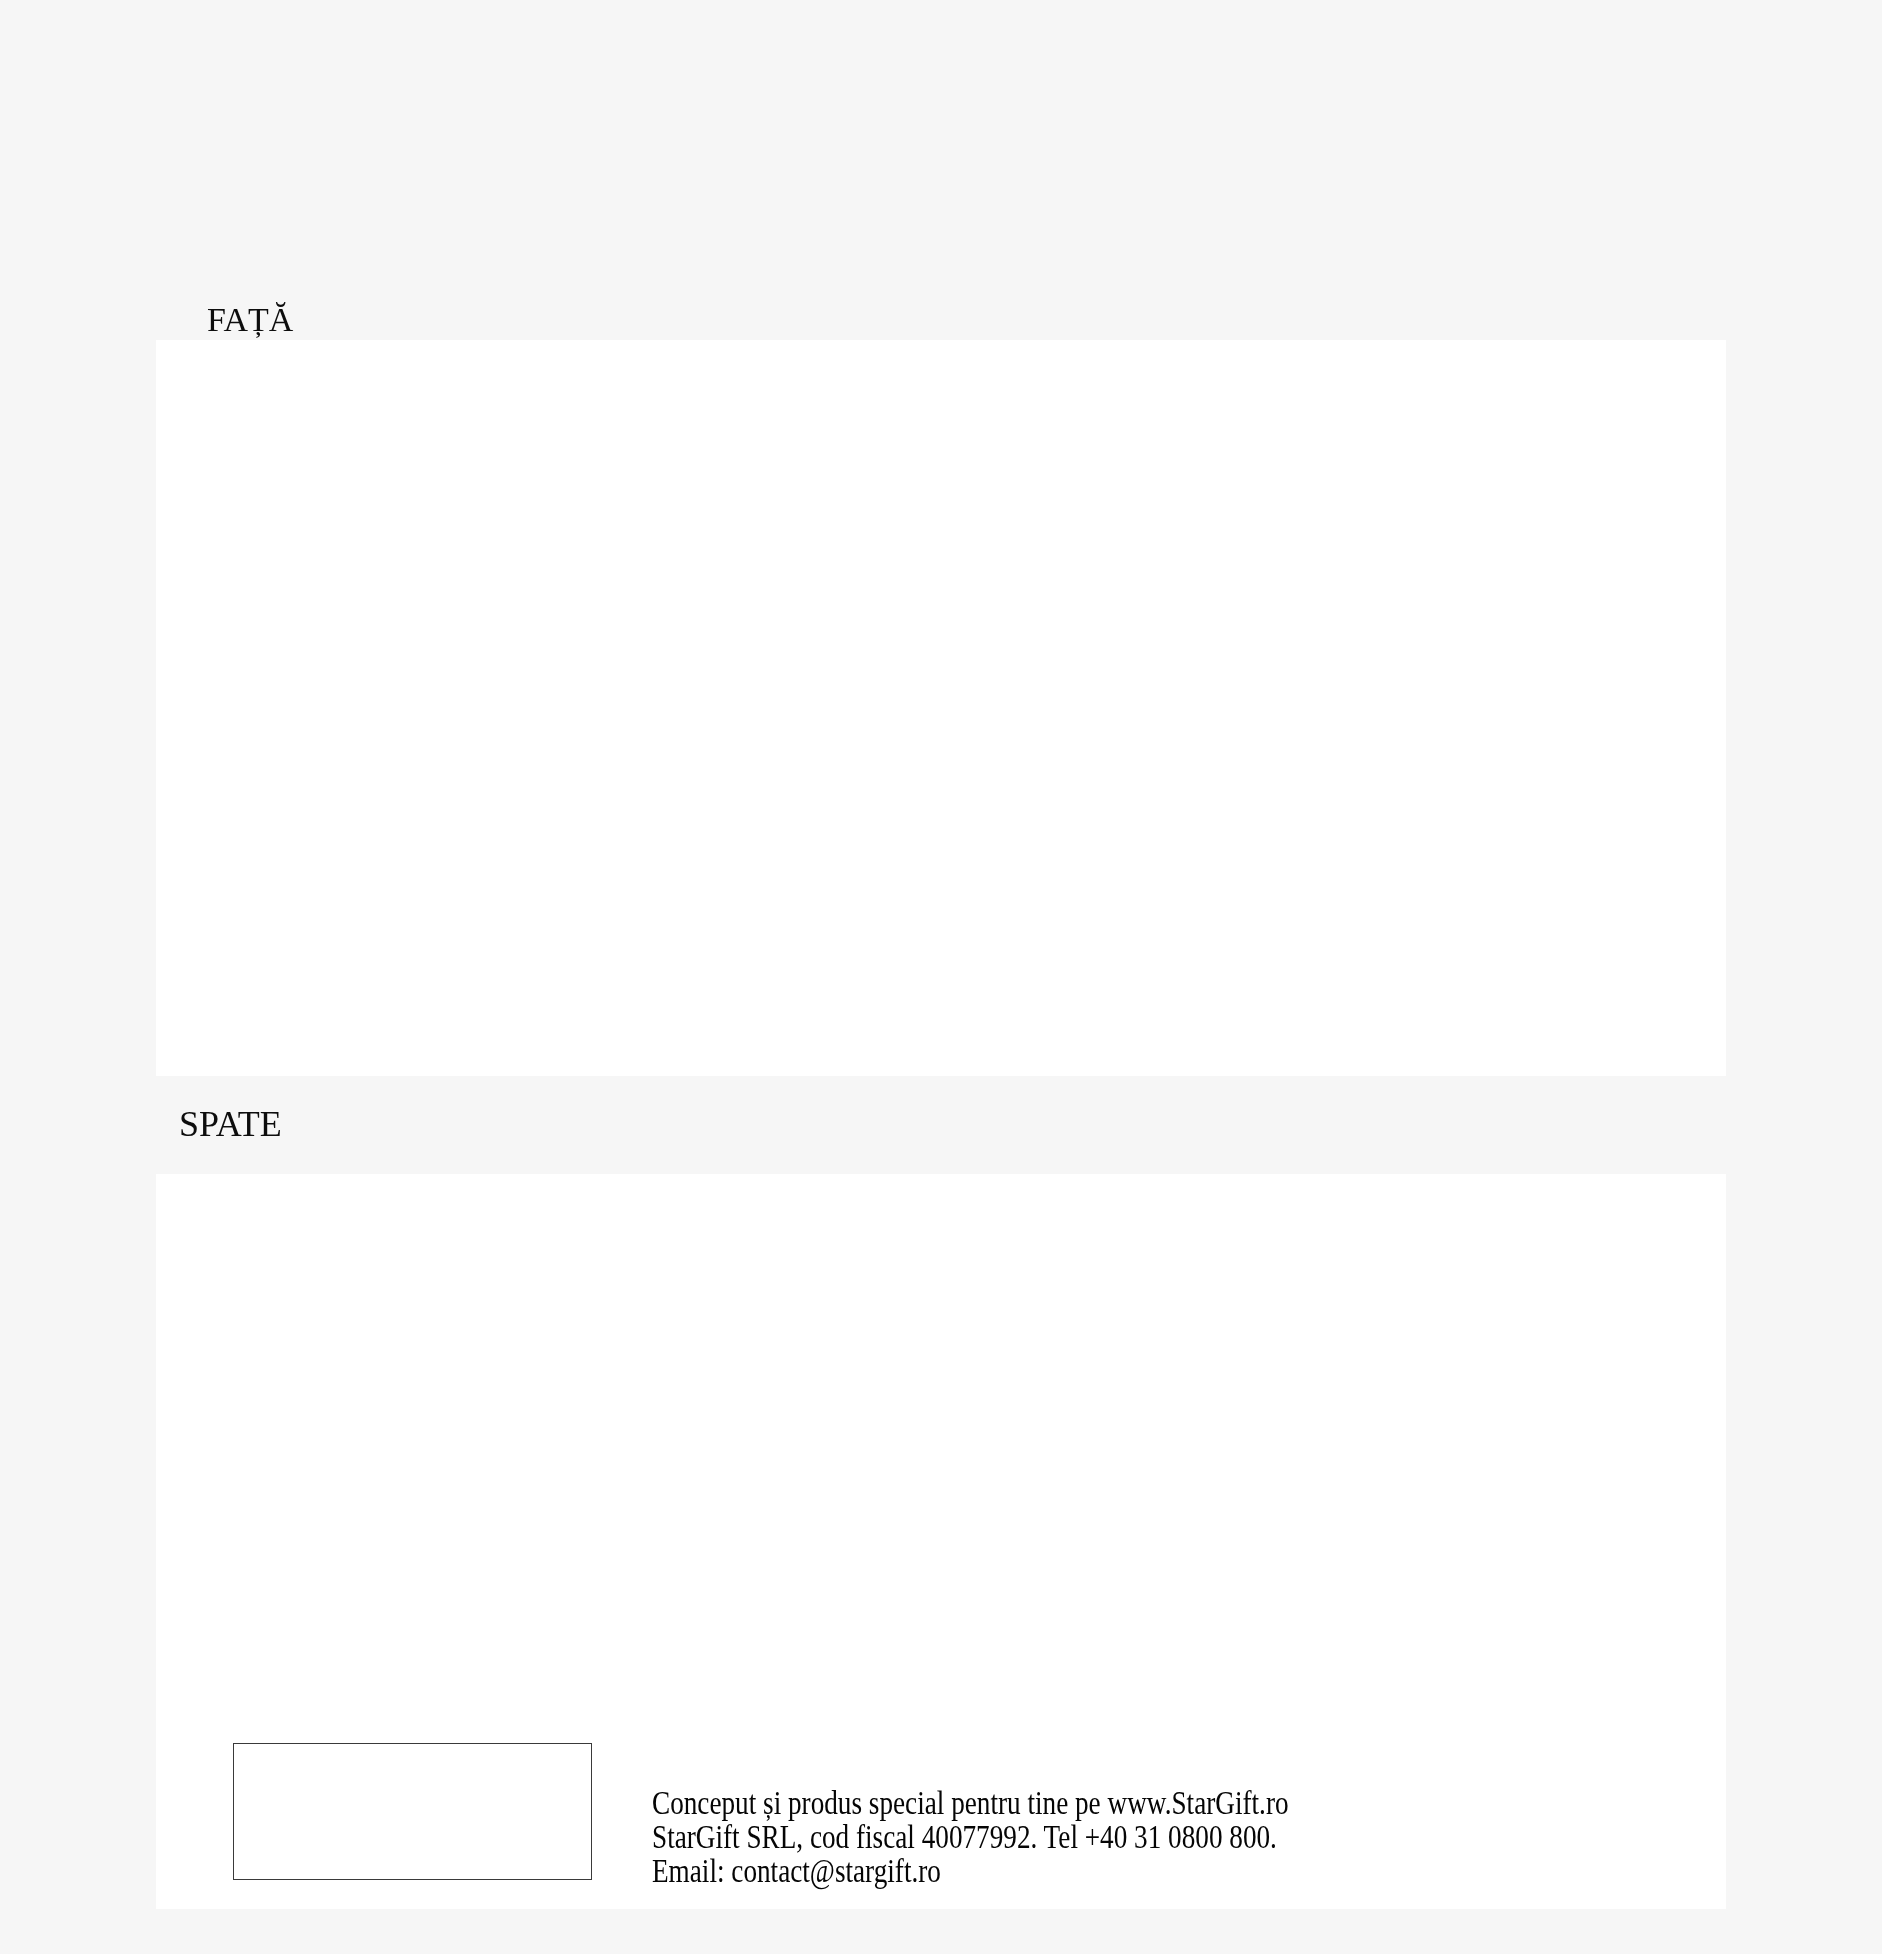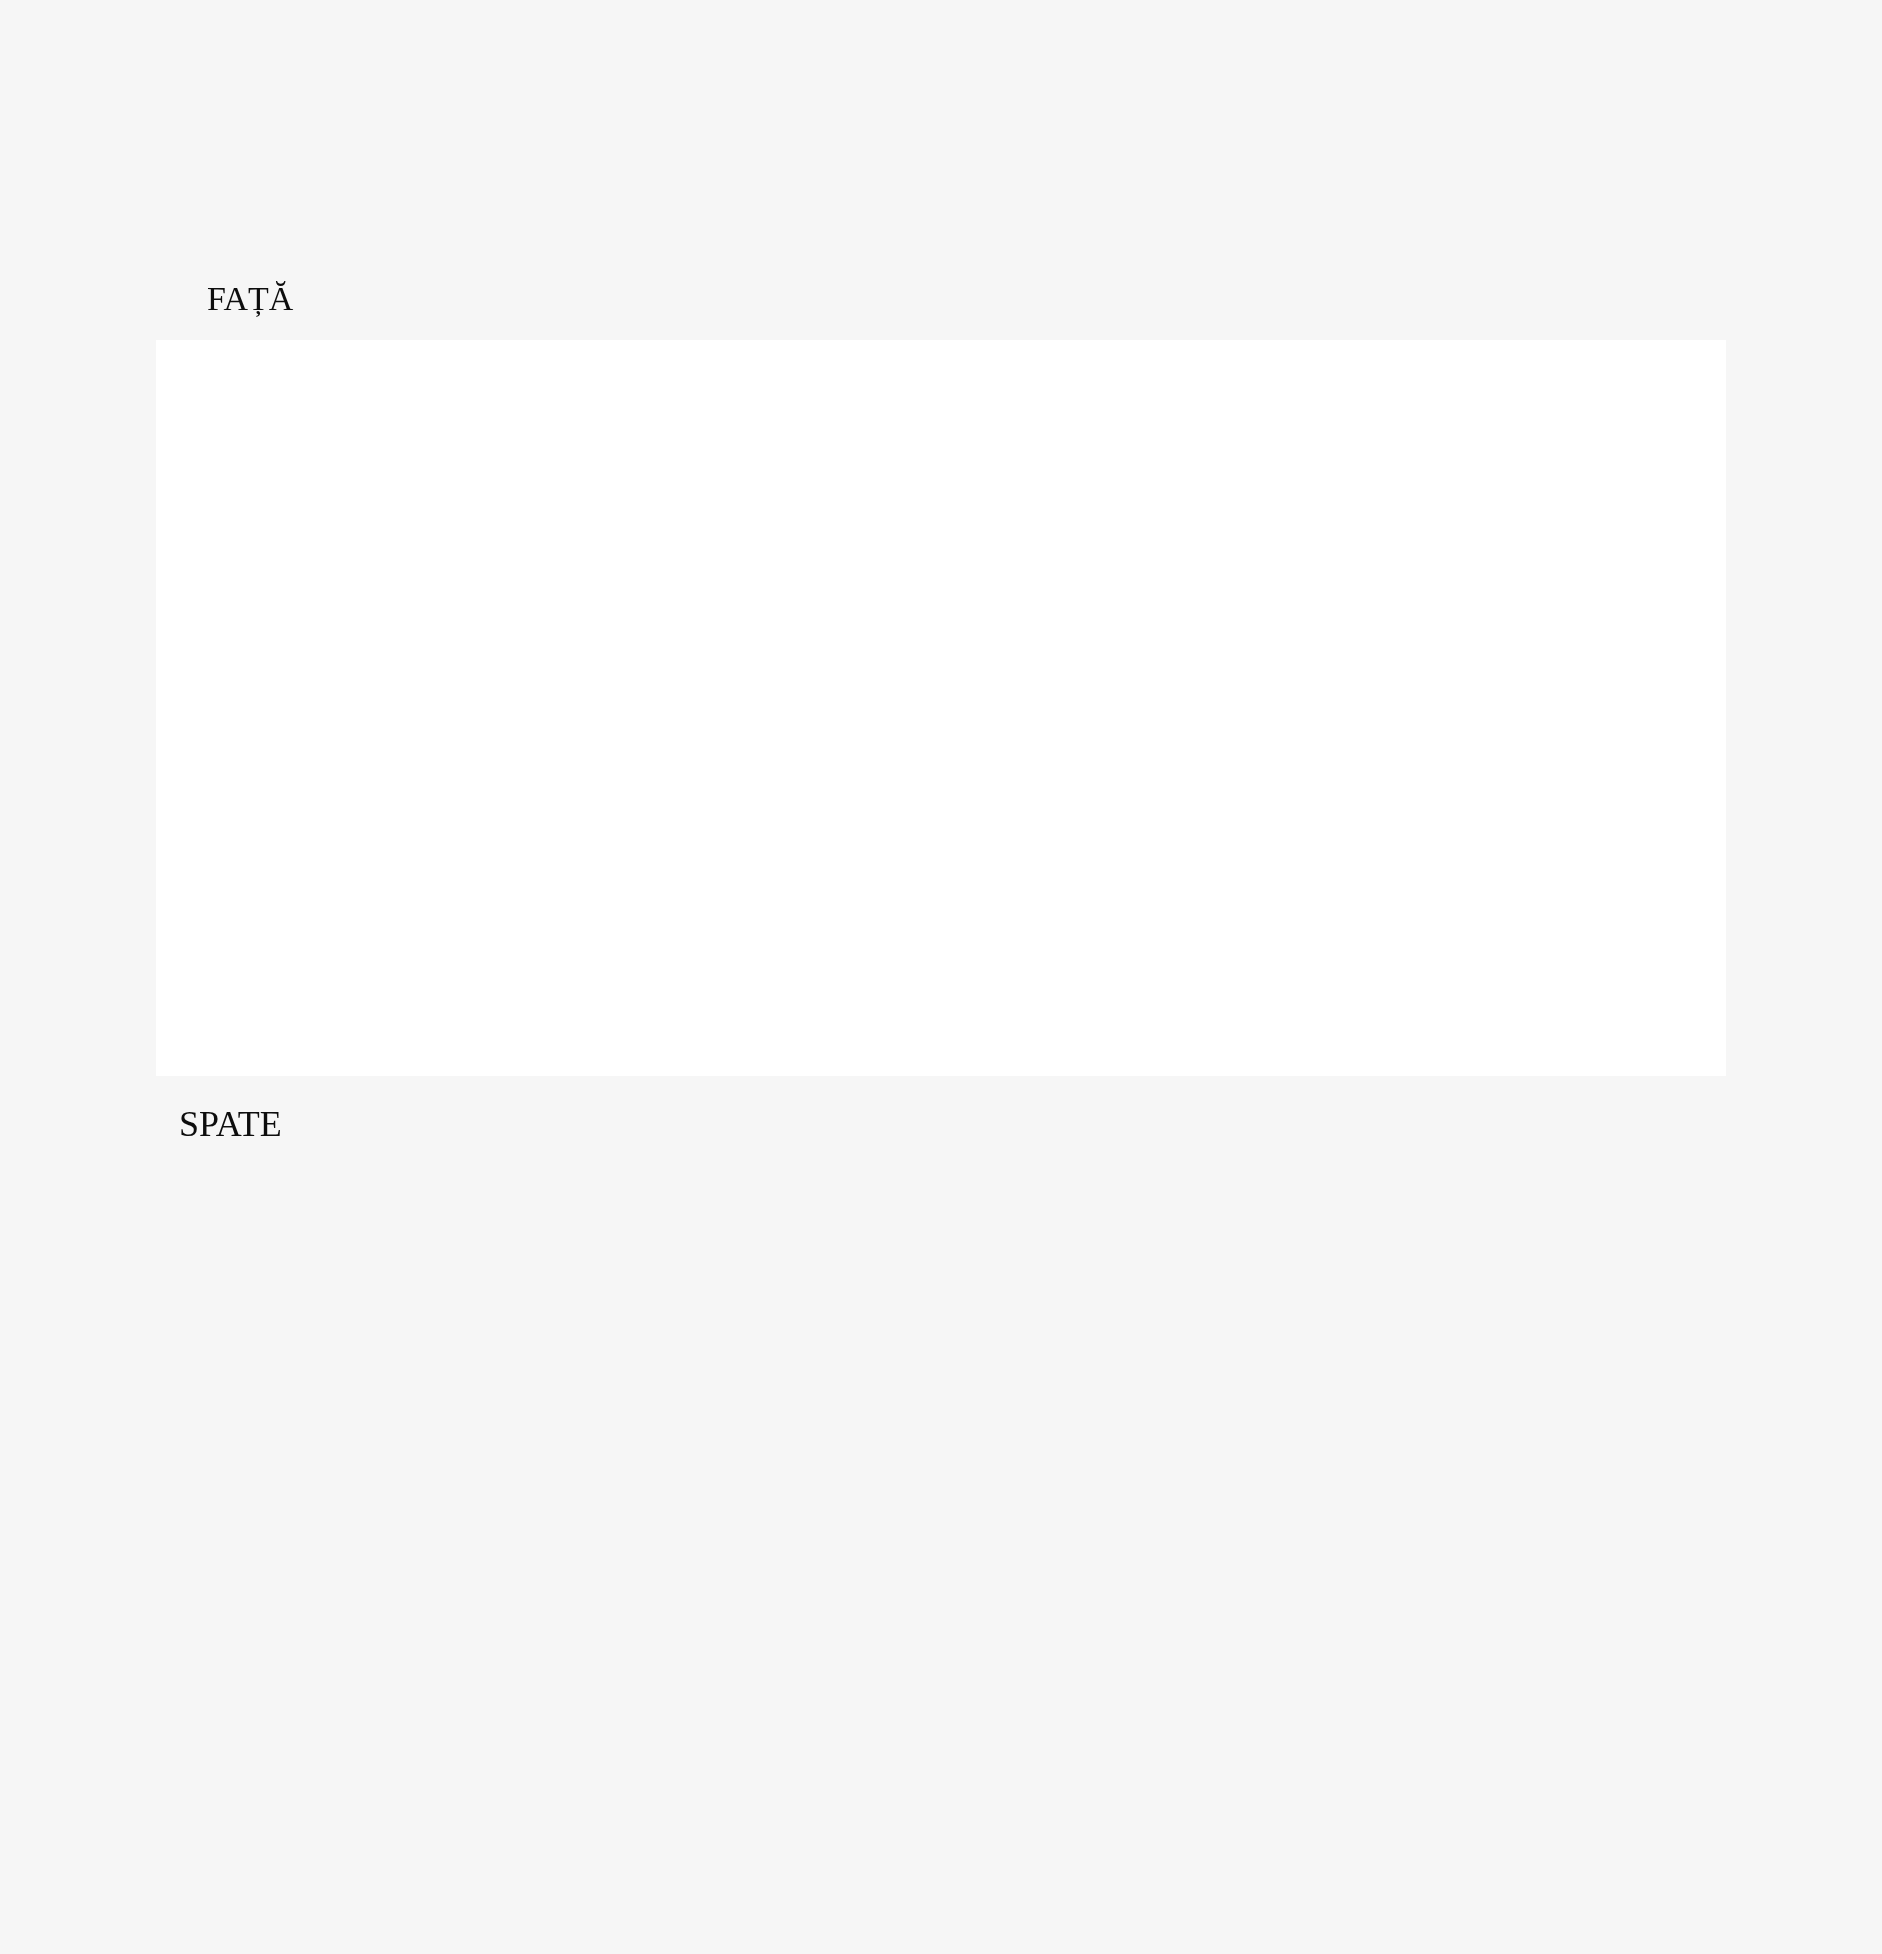--- a/index.html
+++ b/index.html
@@ -18,21 +18,21 @@
     height: 1955px;
     background: #f6f6f6;
   }
   .section-label {
     position: absolute;
     color: #0d0d0d;
     white-space: nowrap;
   }
   .front-label {
     left: 207px;
-    top: 282px;
+    top: 303px;
     font-size: 34px;
     line-height: 34px;
     text-align: right;
   }
   .back-label {
     left: 179px;
     top: 1106px;
     font-size: 36px;
     line-height: 36px;
     text-align: right;
@@ -81,15 +81,26 @@
 <body>
 
 <div class="canvas">
 
   <div class="section-label front-label">FAȚĂ</div>
 
   <div class="sheet front-sheet"></div>
 
   <div class="section-label back-label">SPATE</div>
 
+  <div class="sheet back-sheet">
+
+    <div class="logo-box"></div>
+
+    <div class="footer-text">
+      <div class="footer-line">Conceput și produs special pentru tine pe www.StarGift.ro</div>
+      <div class="footer-line">StarGift SRL, cod fiscal 40077992. Tel +40 31 0800 800.</div>
+      <div class="footer-line">Email: contact@stargift.ro</div>
+    </div>
+
+  </div>
 
 </div>
 
 
 </body></html>

